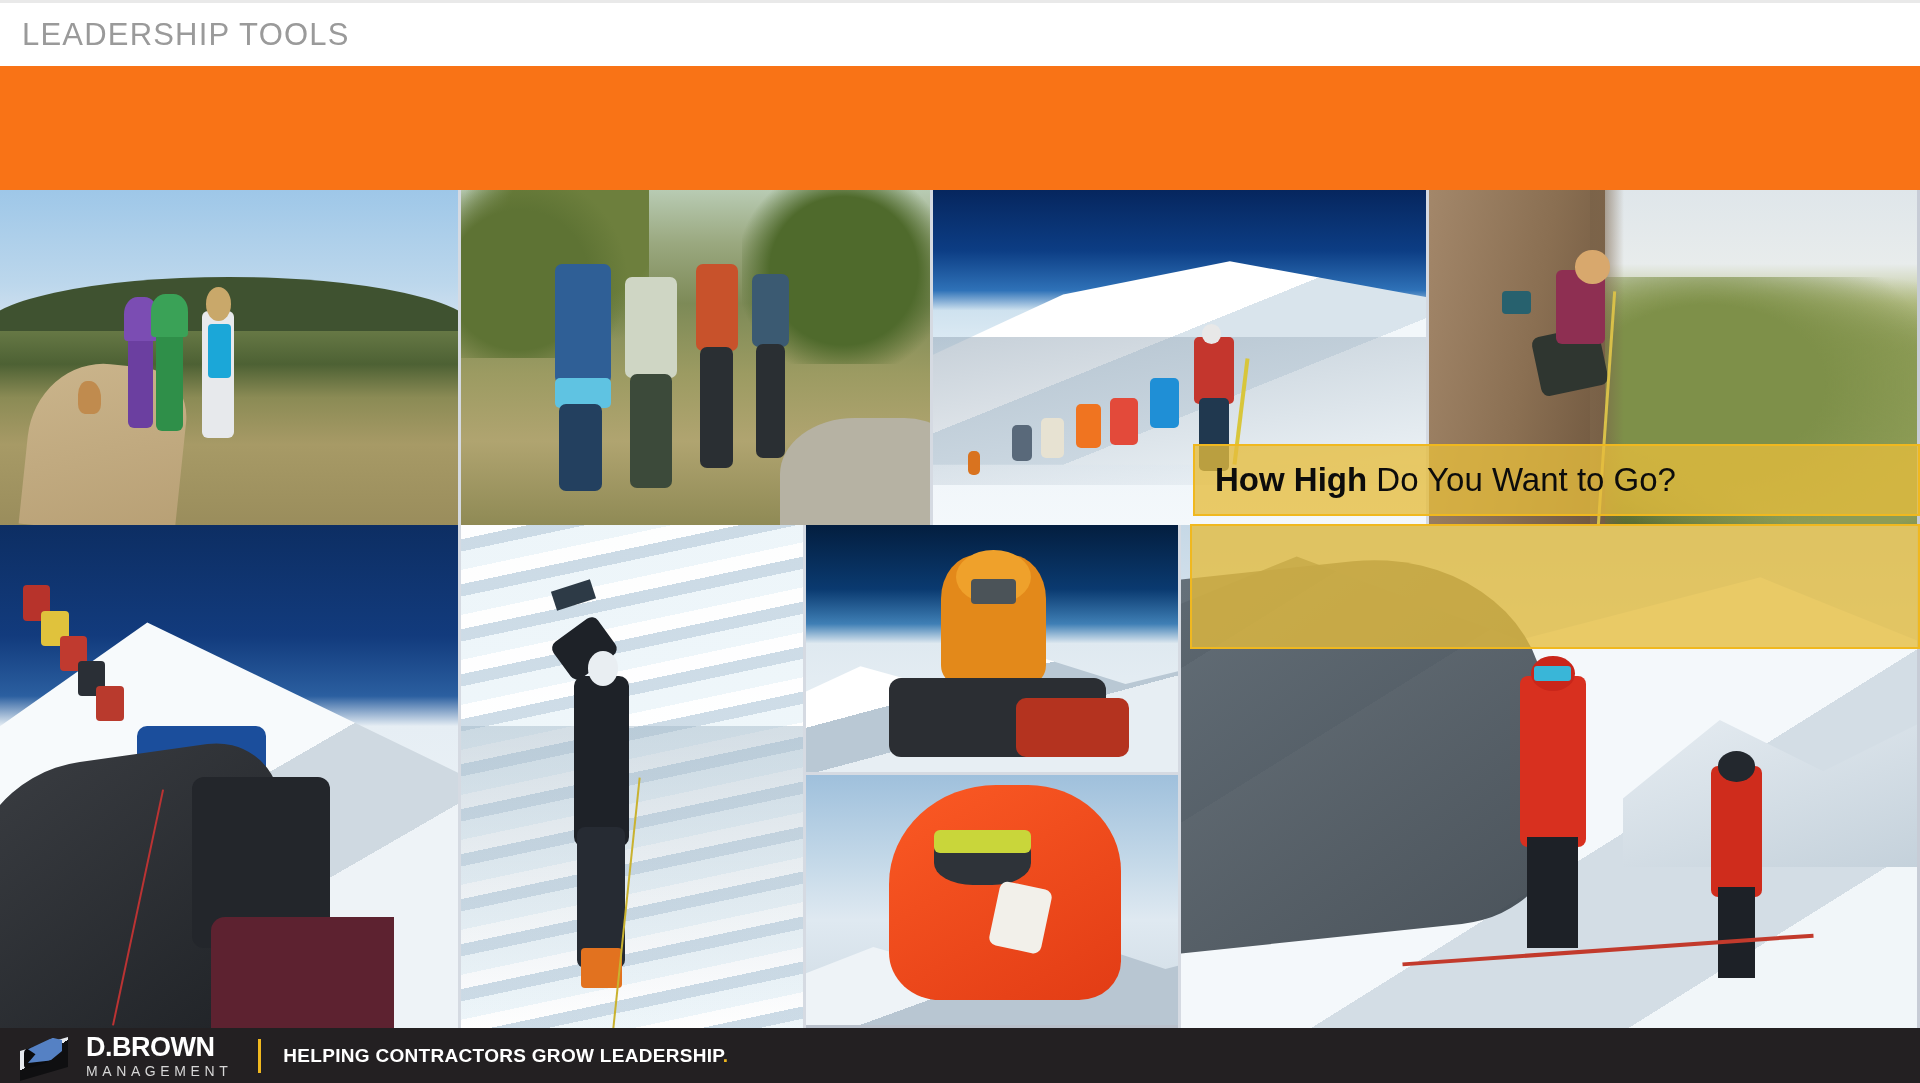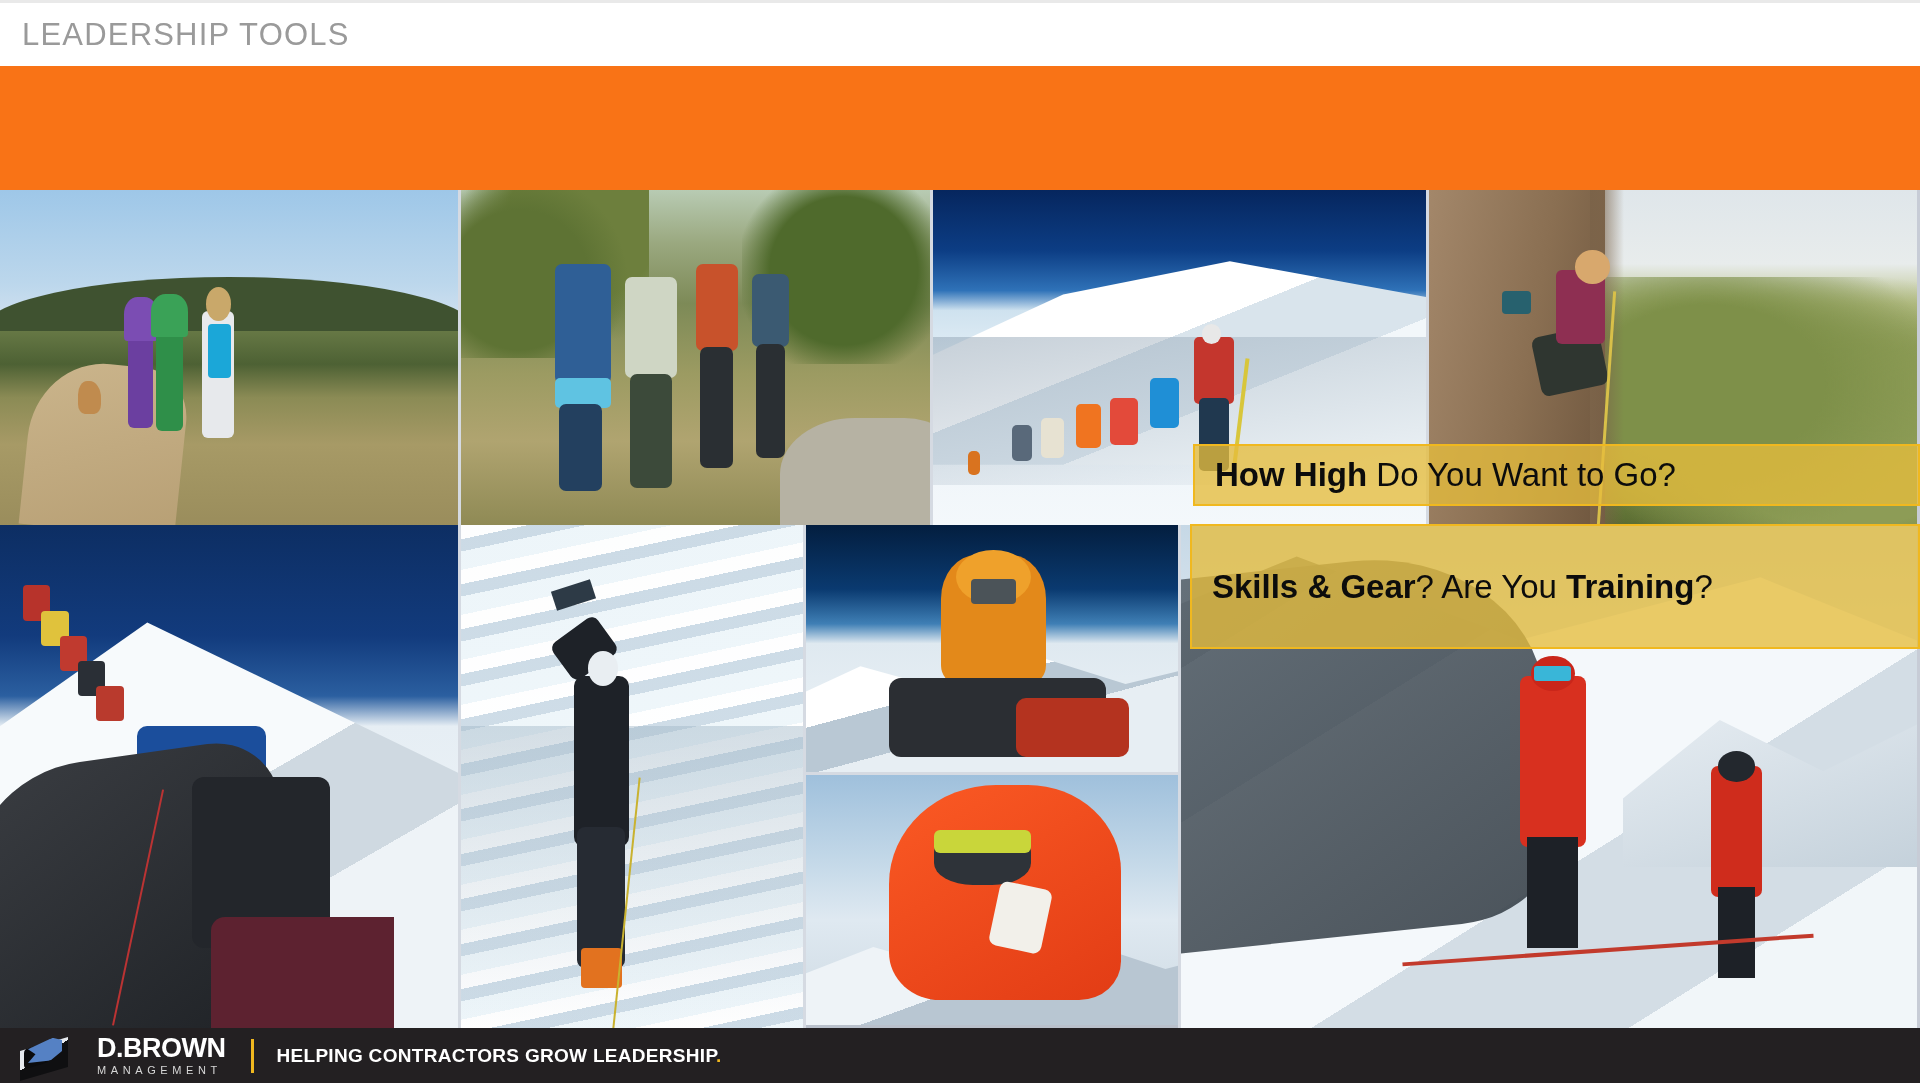--- a/index.html
+++ b/index.html
@@ -201,39 +201,39 @@
   .p9 .cBh{ left:73%; top:45%; width:5%; height:6%; background:#23282e; border-radius:50%; }
   .p9 .cBl{ left:73%; top:72%; width:5%; height:18%; background:#1d2127; }
   .p9 .rope9{ left:30%; top:84%; width:56%; height:0.8%; background:#c23a2c; transform:rotate(-4deg); }
 
   
   .callout{ position:absolute; border:2px solid #f0b81f;
             background:rgba(230,188,60,0.78); display:flex; align-items:center; }
   .callout .ctext{ padding:0 20px; color:#0c0c0c; line-height:1.3;
                    font-size:33px; font-weight:400; width:100%; }
   .callout b{ font-weight:bold; }
-  .callout-1{ left:1193px; top:444px; width:727px; height:62px; }
+  .callout-1{ left:1193px; top:444px; width:727px; height:72px; }
   .callout-2{ left:1190px; top:524px; width:730px; height:125px; }
   .callout-2 .ctext{ padding-top:2px; }
 
   
   .footer{ position:absolute; left:0; bottom:0; width:1920px; height:55px;
            background:#232022; display:flex; align-items:center; }
   .logo-mark{ position:relative; width:56px; height:42px; margin-left:18px; flex:none; }
   .logo-mark .box{ position:absolute; left:2px; top:9px; width:48px; height:30px;
        background:linear-gradient(160deg,#e6e9ee 0 42%, #0f0f11 42% 100%);
        transform:skewY(-16deg); }
   .logo-mark .dblue{ position:absolute; left:10px; top:5px; width:34px; height:22px;
        background:#5581c4; transform:skewY(-16deg);
        clip-path:polygon(0% 20%, 72% 0%, 100% 22%, 100% 72%, 66% 100%, 0% 82%, 22% 52%); }
   .logo-mark .dblack{ position:absolute; left:6px; top:10px; width:30px; height:20px;
        background:#0b0b0d; transform:skewY(-16deg); border-radius:4px 10px 10px 4px; }
-  .logo-words{ margin-left:23px; line-height:1; }
+  .logo-words{ margin-left:12px; line-height:1; }
   .logo-words .l1{ color:#ffffff; font-size:27px; font-weight:bold; letter-spacing:-0.5px; }
-  .logo-words .l2{ color:#d7d7d7; font-size:11px; letter-spacing:4.6px; margin-top:3px; }
+  .logo-words .l2{ color:#d7d7d7; font-size:14px; letter-spacing:4.6px; margin-top:3px; }
   .divider{ width:3px; height:34px; background:#f0b81f; margin:0 22px 0 26px; flex:none; }
   .tagline{ color:#ffffff; font-size:19px; font-weight:bold; letter-spacing:0.3px; }
   .tagline .dot{ color:#f0b81f; }
   .site{ position:absolute; right:0; top:0; height:55px; display:flex; align-items:center; }
   .site-text{ color:#ffffff; font-size:18.5px; font-weight:bold; letter-spacing:0.4px; margin-right:38px; }
   .site-chip{ width:38px; height:55px; background:#4472c4; }
 </style>
 </head>
 <body>
 
@@ -367,21 +367,20 @@
   </div>
 
   <div class="callout callout-1">
     <div class="ctext">
       <span><b>How High</b><span> Do You Want to Go?</span></span>
     </div>
   </div>
 
   <div class="callout callout-2">
     <div class="ctext">
-      <div><b>Skills &amp; Gear</b><span>?  Are You </span><b>Training</b><span>?</span></div>
     </div>
   </div>
 
   <div class="footer">
     <div class="logo-mark">
       <div class="box"></div>
         <div class="dblack"></div>
         <div class="dblue"></div>
     </div>
     <div class="logo-words">

